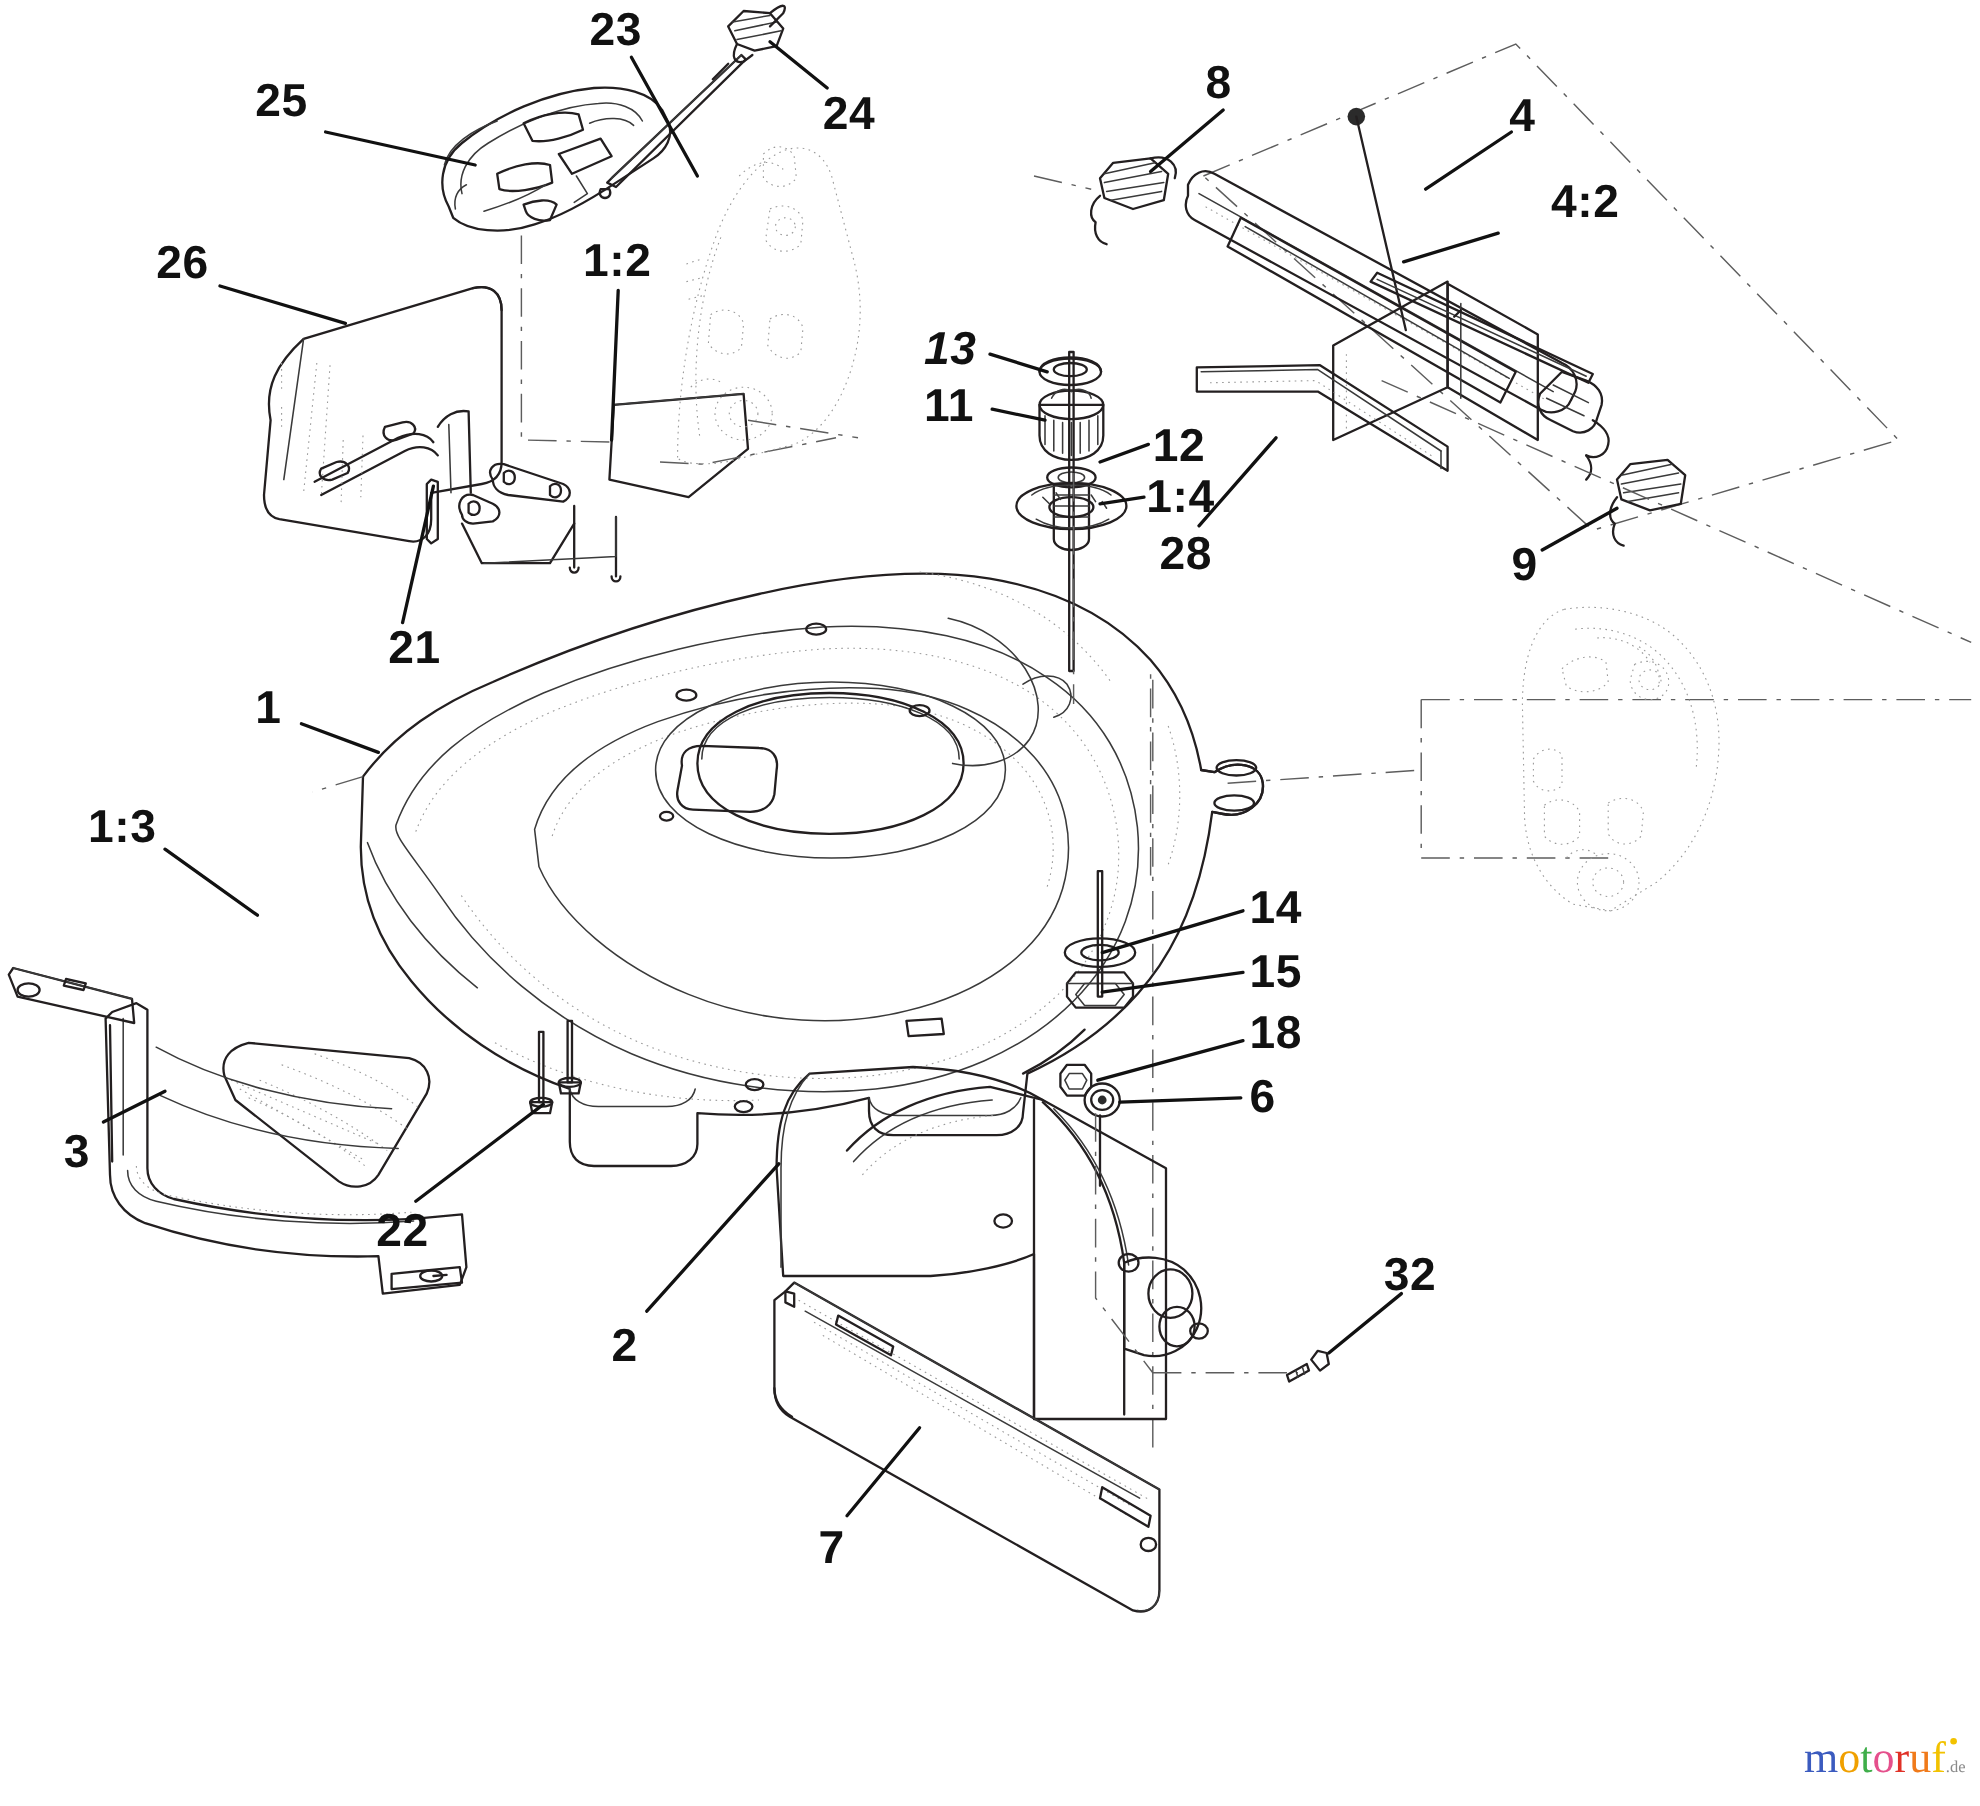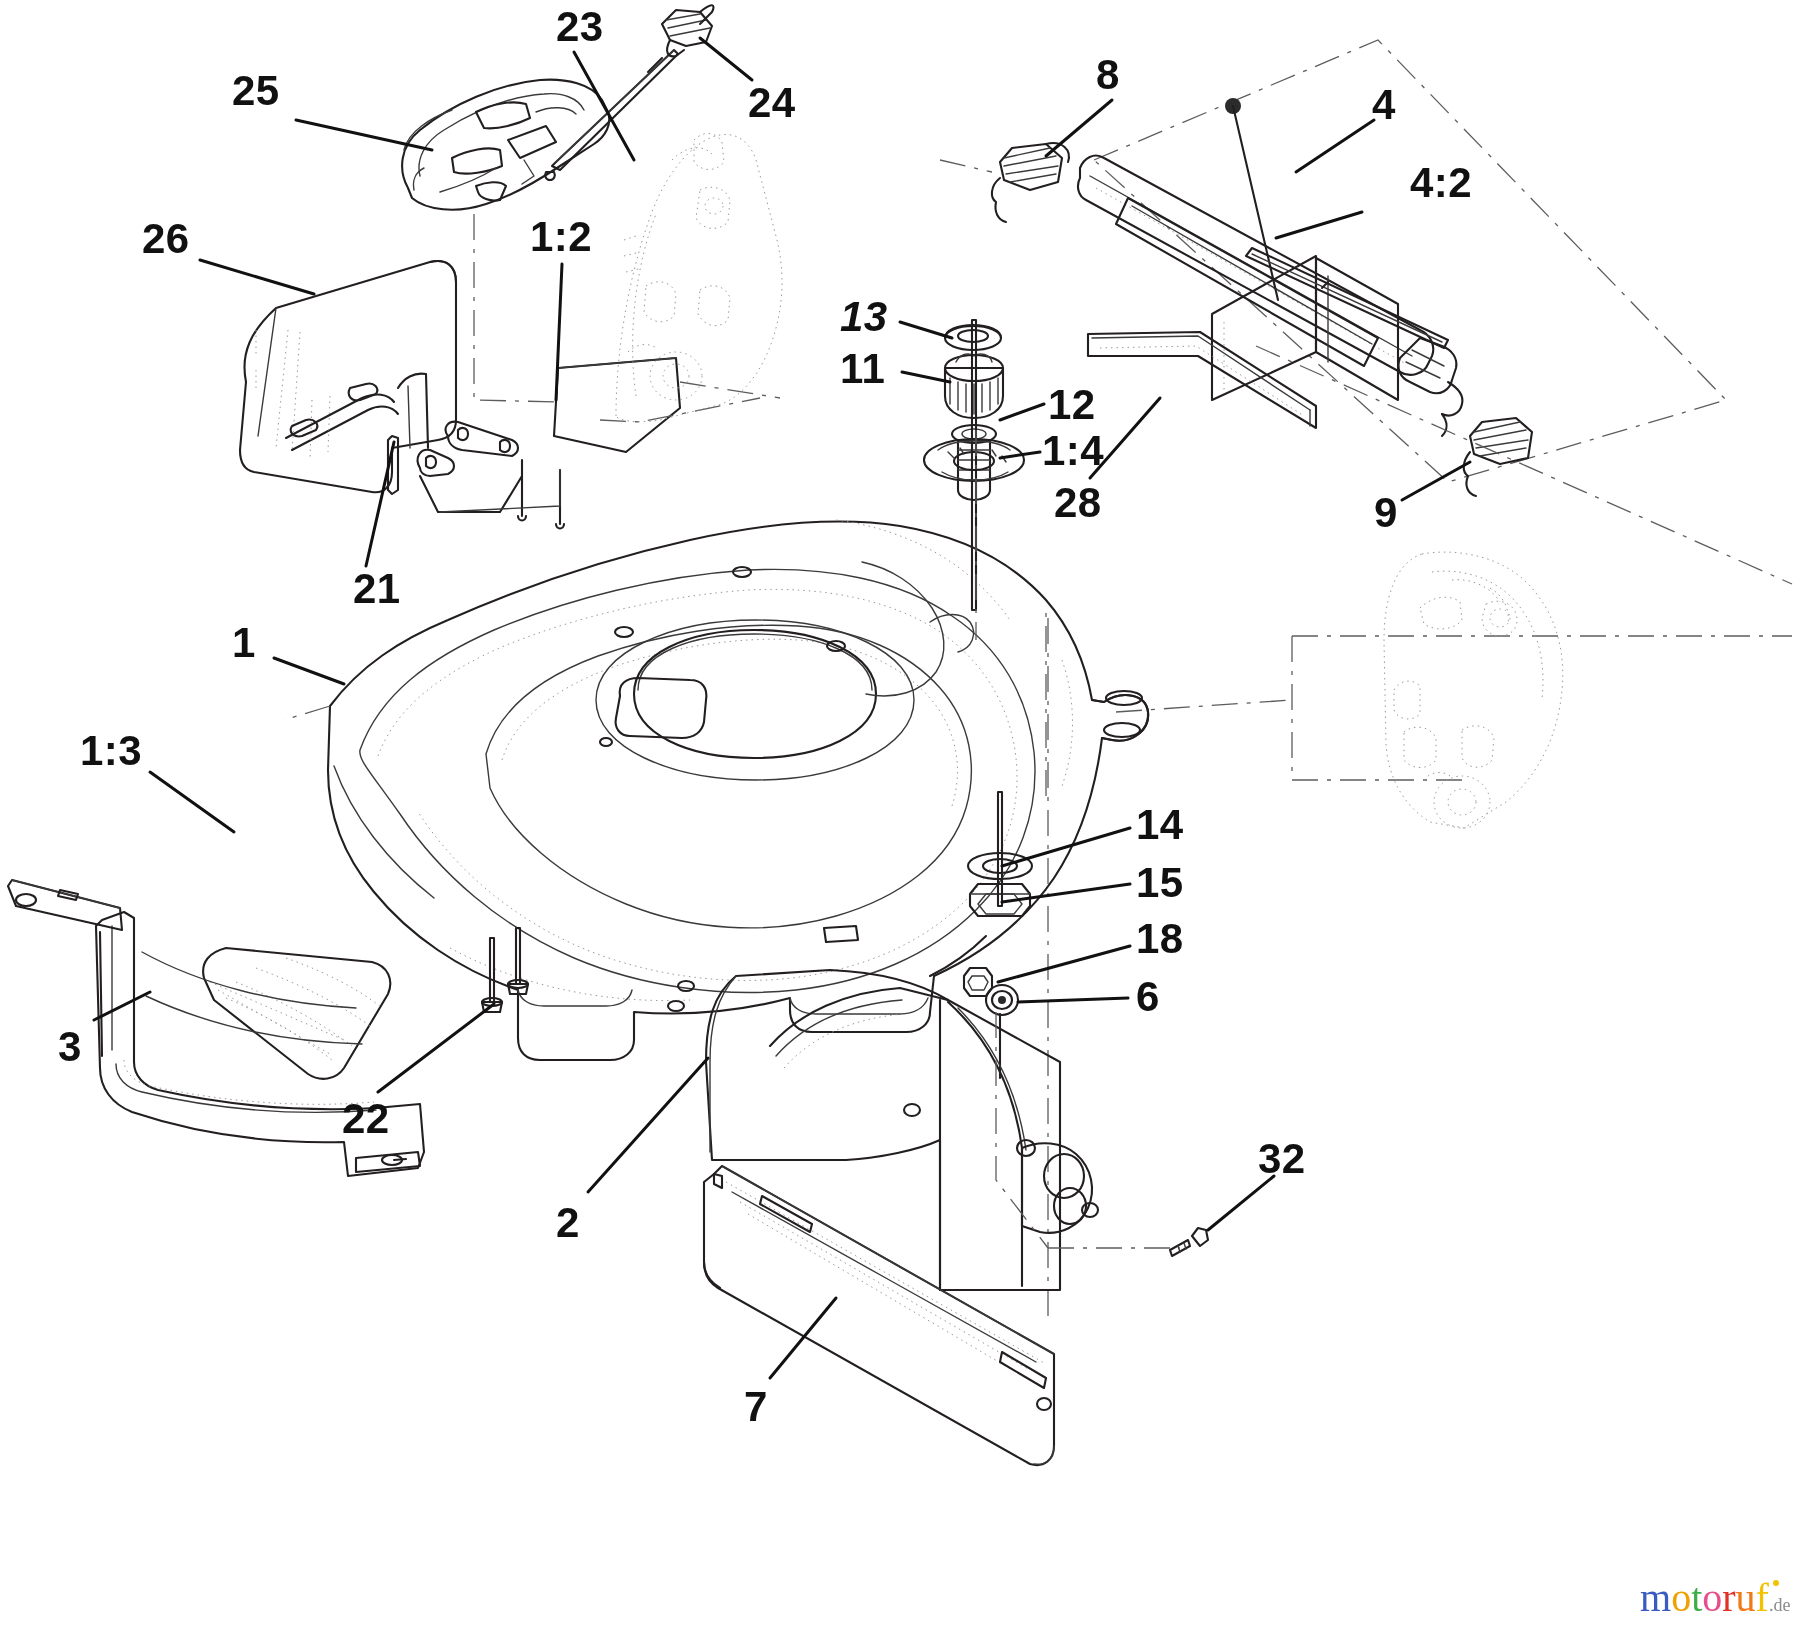--- a/index.html
+++ b/index.html
@@ -41,21 +41,21 @@
     left: 1640px;
     top: 1578px;
     font-family: "Liberation Serif", serif;
     font-size: 40px;
     font-weight: 400;
     line-height: 1;
     white-space: nowrap;
   }
   #logo .l { display: inline-block; }
   #logo .suffix {
-    font-size: 18px;
+    font-size: 15px;
     color: #8a8a8a;
     vertical-align: baseline;
   }
   #logo .dot {
     position: absolute;
     left: 133px;
     top: 2px;
     width: 6px;
     height: 6px;
     border-radius: 50%;
@@ -507,21 +507,21 @@
       <path class="lnP" d="M700 290 C 712 282, 726 286, 730 298 L 728 320 C 718 330, 704 326, 698 314 Z"></path>
       <ellipse class="lnP" cx="676" cy="376" rx="26" ry="24"></ellipse>
       <ellipse class="lnP" cx="676" cy="376" rx="13" ry="12"></ellipse>
       <path class="lnP" d="M628 352 C 636 344, 648 342, 656 348"></path>
       <path class="lnP" d="M624 240 L 636 236 M624 256 L 640 252 M626 272 L 642 268"></path>
     </g>
 
   </svg>
 
   <div class="callout" style="left:232px; top:70px;">25</div>
-  <div class="callout" style="left:536px; top:6px;margin-left:20px;">23</div>
+  <div class="callout" style="left:536px; top:6px;">23</div>
   <div class="callout" style="left:748px; top:82px;">24</div>
   <div class="callout" style="left:1096px; top:54px;">8</div>
   <div class="callout" style="left:1372px; top:84px;">4</div>
   <div class="callout" style="left:1362px; top:162px;margin-left:48px;">4:2</div>
   <div class="callout" style="left:142px; top:218px;">26</div>
   <div class="callout" style="left:530px; top:216px;">1:2</div>
   <div class="callout" style="left:840px; top:296px;font-style:italic;">13</div>
   <div class="callout" style="left:840px; top:348px;">11</div>
   <div class="callout" style="left:1048px; top:384px;">12</div>
   <div class="callout" style="left:1042px; top:430px;">1:4</div>

